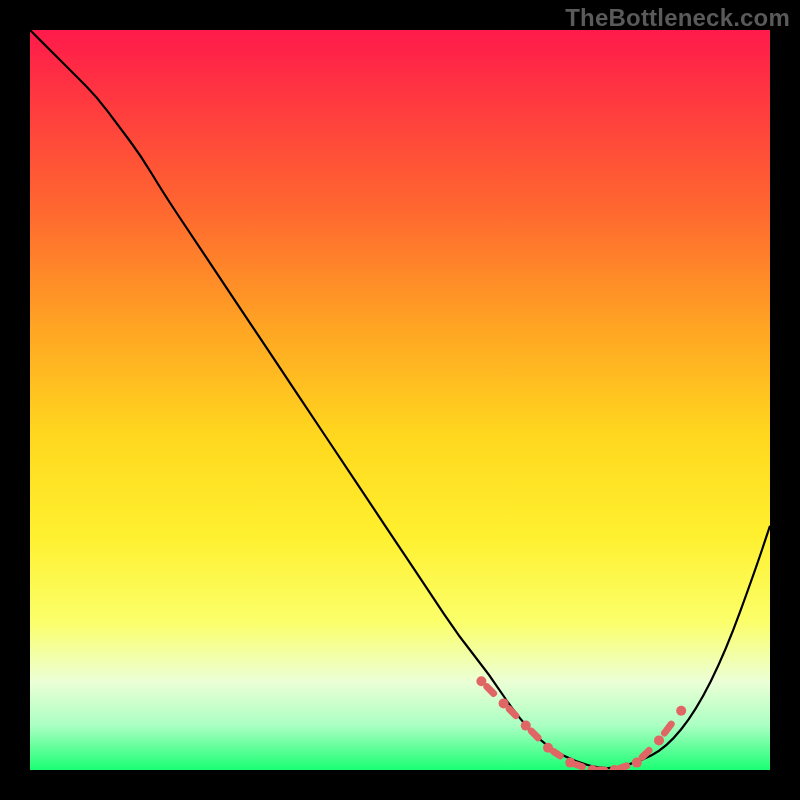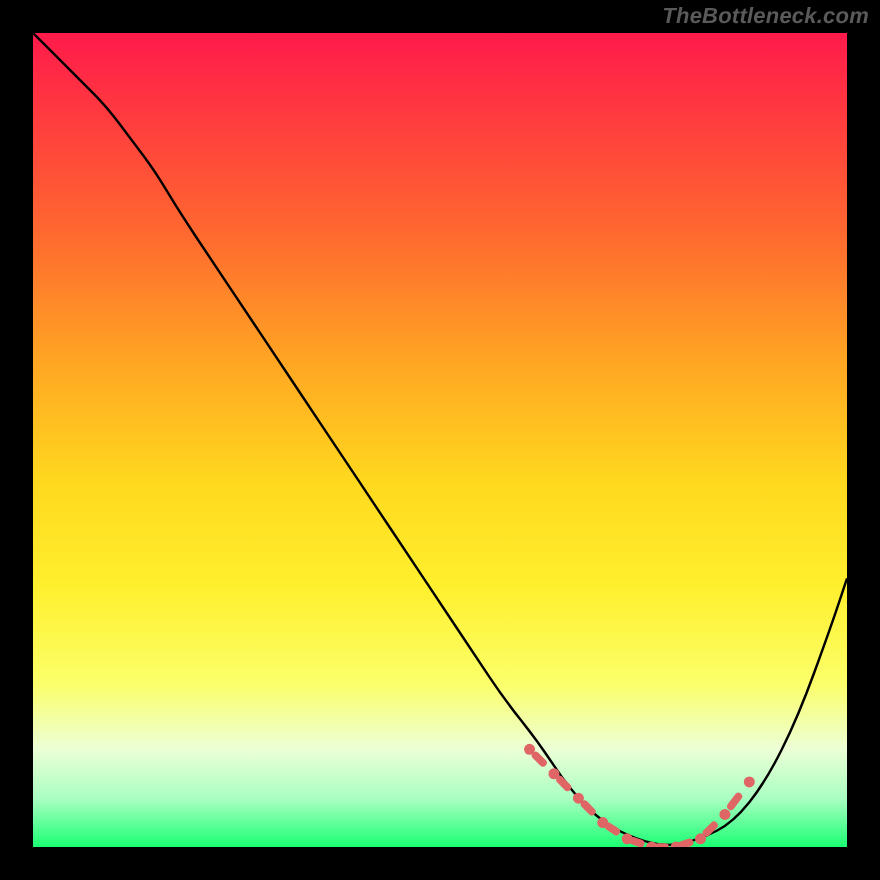--- a/index.html
+++ b/index.html
@@ -14,25 +14,24 @@
   .frame {
     position: relative;
     width: 800px;
     height: 800px;
   }
   .watermark {
     position: absolute;
     top: 4px;
     right: 10px;
     color: #5a5a5a;
-    font-size: 20px;
+    font-size: 24px;
     font-weight: bold;
     letter-spacing: 0.2px;
     z-index: 50;
-    font-style: italic;
   }
   .plot-area {
     position: absolute;
     left: 30px;
     top: 30px;
     width: 740px;
     height: 740px;
     overflow: hidden;
   }
   .plot-area svg {

